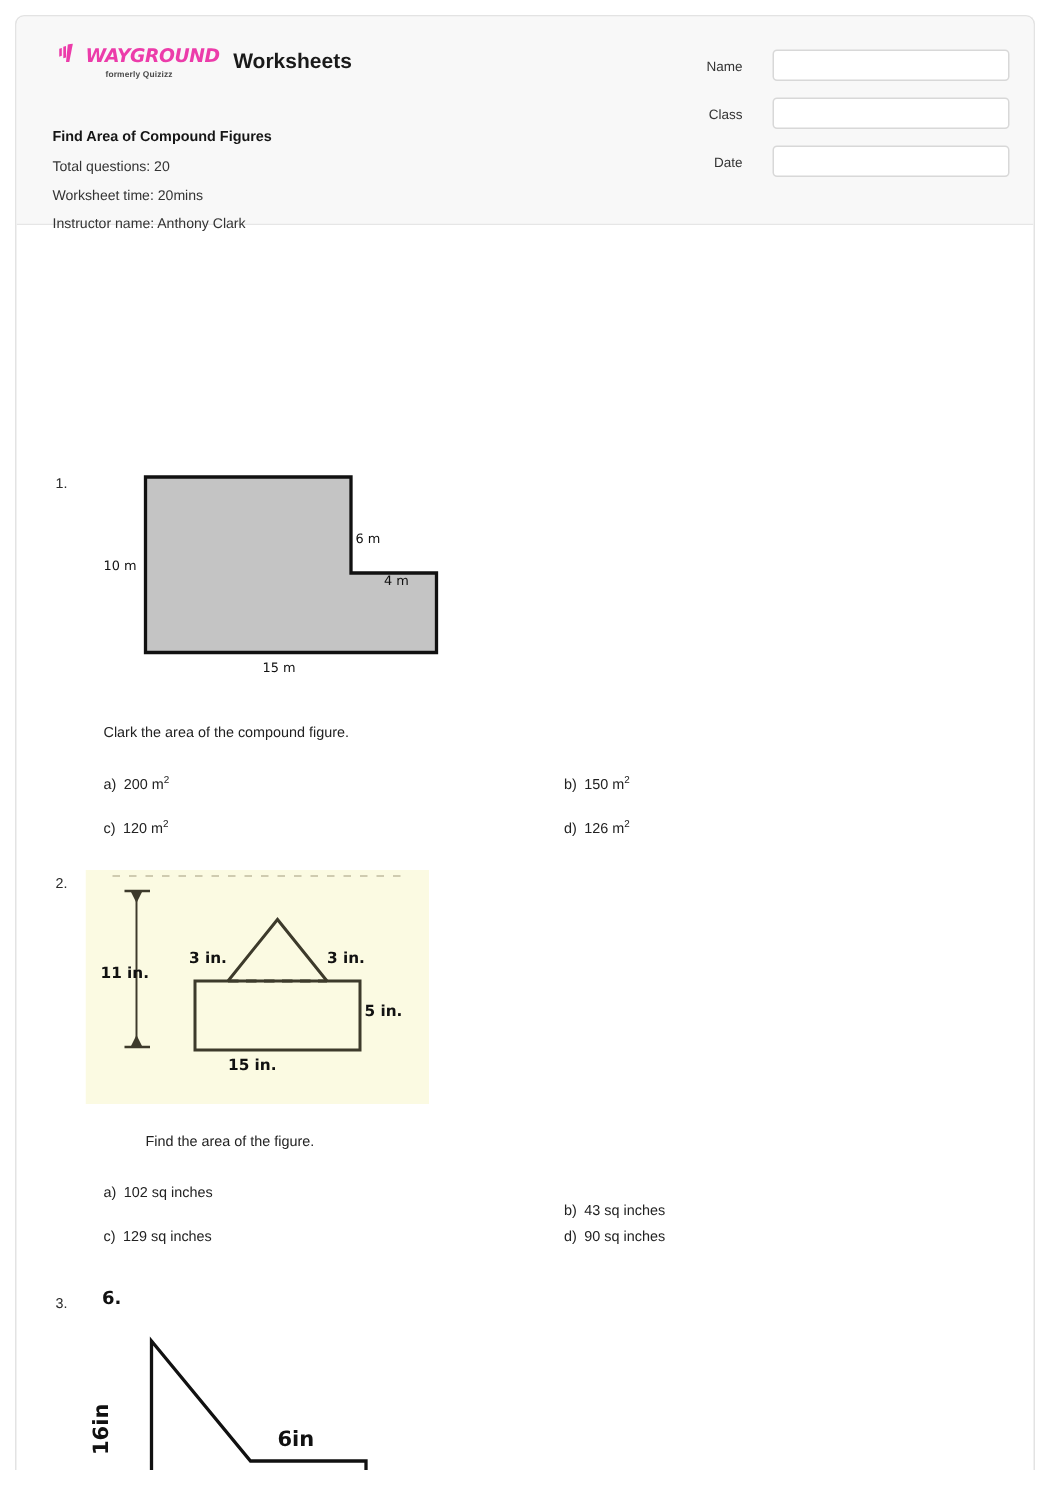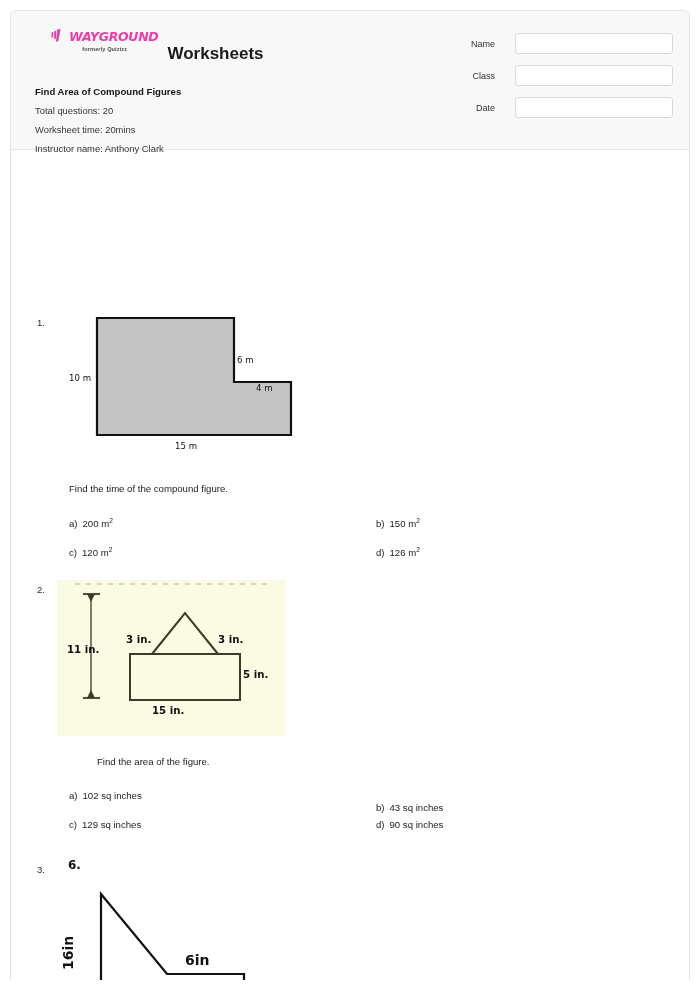--- a/index.html
+++ b/index.html
@@ -32,21 +32,21 @@
   
   .header {
     position: relative;
     height: 138px;
     background: #f8f8f8;
     border-bottom: 1px solid #e6e6e6;
     border-radius: 5px 5px 0 0;
   }
   .brand-row {
     position: absolute;
-    left: 40px;
+    left: 28px;
     top: 18px;
     display: flex;
     align-items: flex-start;
   }
   .logo-block {
     display: flex;
     flex-direction: column;
     align-items: center;
     line-height: 1;
   }
@@ -68,25 +68,25 @@
   }
   .logo-sub {
     font-family: "Liberation Sans", sans-serif;
     font-size: 5.6px;
     font-weight: bold;
     color: #4b4b4b;
     margin-top: 2px;
     letter-spacing: 0.1px;
   }
   .worksheets-label {
-    font-size: 17px;
+    font-size: 14px;
     font-weight: bold;
     color: #1a1a1a;
     margin-left: 9px;
-    margin-top: 15px;
+    margin-top: 3px;
   }
   .meta {
     position: absolute;
     left: 24px;
     top: 59px;
     font-size: 9.5px;
     color: #2b2b2b;
   }
   .meta .meta-title {
     font-weight: bold;
@@ -229,21 +229,21 @@
       <div class="figure" style="left:48px; top:160px; width:250px; height:150px;">
         <svg width="250" height="150" viewBox="0 0 250 150">
           <polygon points="38,8 175,8 175,72 232,72 232,125 38,125" fill="#c4c4c4" stroke="#111111" stroke-width="2.2"></polygon>
         </svg>
         <div class="fig-label" style="left:10px; top:63px; font-size:8.6px;">10 m</div>
         <div class="fig-label" style="left:178px; top:45px; font-size:8.6px;">6 m</div>
         <div class="fig-label" style="left:197px; top:73px; font-size:8.6px;">4 m</div>
         <div class="fig-label" style="left:116px; top:131px; font-size:8.6px;">15 m</div>
       </div>
 
-      <div class="qtext" style="top:333px;">Find the time of the compound figure.</div>
+      <div class="qtext" style="top:333px;">Clark the area of the compound figure.</div>
 
       <div class="opt" style="left:58px; top:367px;">
         <span class="opt-letter">a)</span><span>200 m</span><sup>2</sup>
       </div>
       <div class="opt" style="left:365px; top:367px;">
         <span class="opt-letter">b)</span><span>150 m</span><sup>2</sup>
       </div>
       <div class="opt" style="left:58px; top:396px;">
         <span class="opt-letter">c)</span><span>120 m</span><sup>2</sup>
       </div>

